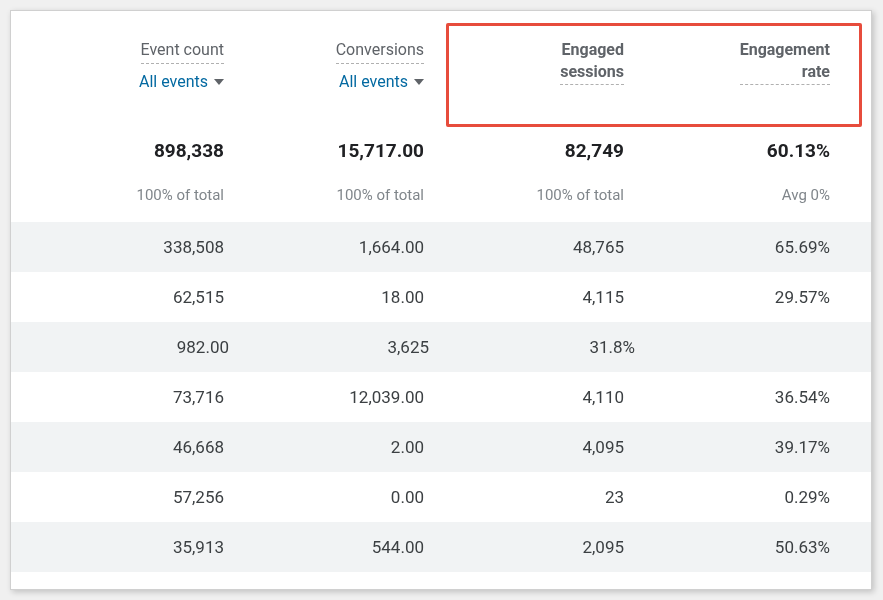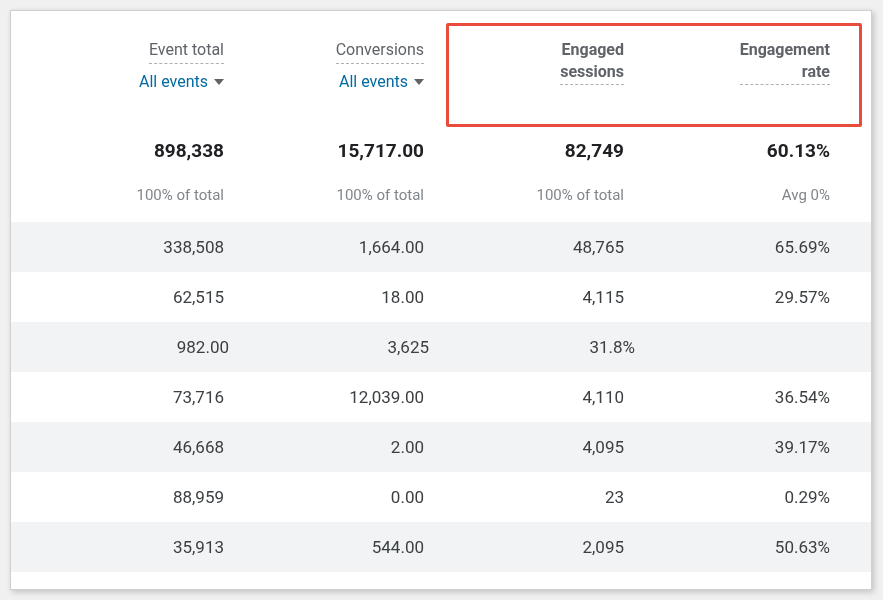--- a/index.html
+++ b/index.html
@@ -109,21 +109,21 @@
       font-size: 17px;
     }
   </style>
 </head>
 <body>
 
 <div class="frame">
 
   <div class="header-row">
     <div class="header-cell col1">
-      <span class="header-label">Event total</span>
+      <span class="header-label">Event count</span>
       <div class="filter-sel">
         <span>All events</span>
         <span class="caret"></span>
       </div>
     </div>
     <div class="header-cell col2">
       <span class="header-label">Conversions</span>
       <div class="filter-sel">
         <span>All events</span>
         <span class="caret"></span>
@@ -185,21 +185,21 @@
         <div class="data-cell col3">4,110</div>
         <div class="data-cell col4">36.54%</div>
       </div>
       <div class="data-row alt">
         <div class="data-cell col1">46,668</div>
         <div class="data-cell col2">2.00</div>
         <div class="data-cell col3">4,095</div>
         <div class="data-cell col4">39.17%</div>
       </div>
       <div class="data-row">
-        <div class="data-cell col1">88,959</div>
+        <div class="data-cell col1">57,256</div>
         <div class="data-cell col2">0.00</div>
         <div class="data-cell col3">23</div>
         <div class="data-cell col4">0.29%</div>
       </div>
       <div class="data-row alt">
         <div class="data-cell col1">35,913</div>
         <div class="data-cell col2">544.00</div>
         <div class="data-cell col3">2,095</div>
         <div class="data-cell col4">50.63%</div>
       </div>

